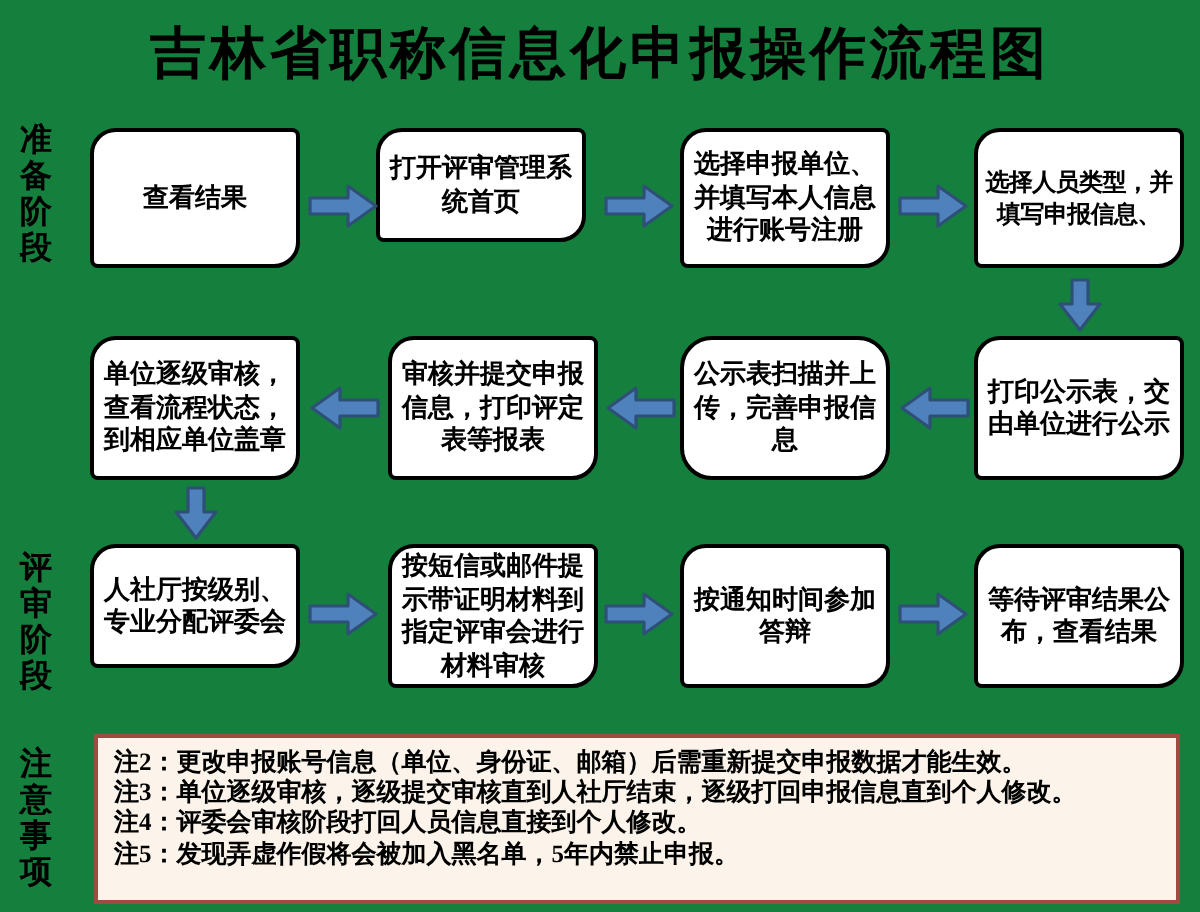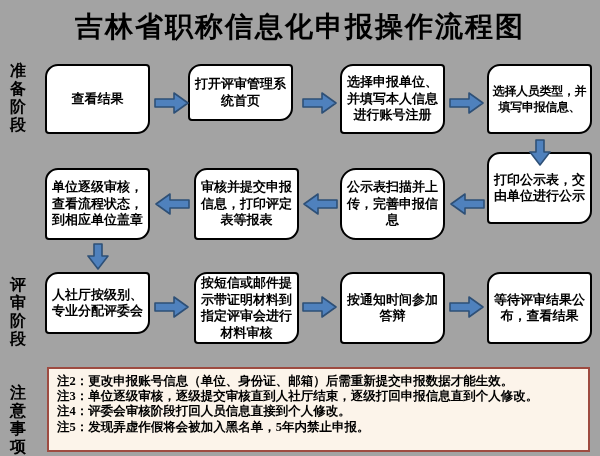--- a/index.html
+++ b/index.html
@@ -1,17 +1,17 @@
 <!DOCTYPE html>
 <html><head>
 <meta charset="utf-8">
 <style>
   html,body { margin:0; padding:0; background:#fff; }
   #canvas {
-    position:relative; width:600px; height:456px; background:#a3a3a3;
+    position:relative; width:600px; height:456px; background:#15803d;
     font-family:"Liberation Serif","DejaVu Serif",serif; color:#000;
     overflow:hidden;
   }
   .title {
     position:absolute; top:8px; left:0; width:600px; text-align:center;
     font-size:28px; font-weight:bold; letter-spacing:2px; margin:0;
   }
   .stage {
     position:absolute; left:8px; width:20px; font-size:16px; font-weight:bold;
     line-height:18px; text-align:center; word-break:break-all;
@@ -35,31 +35,31 @@
 </style>
 </head>
 <body>
 
 <div id="canvas">
 
   <h1 class="title">吉林省职称信息化申报操作流程图</h1>
 
   <div class="stage" style="top:62px;">准备阶段</div>
   <div class="stage" style="top:276px;">评审阶段</div>
-  <div class="stage" style="top:374px;margin-top:10px;">注意事项</div>
+  <div class="stage" style="top:374px;">注意事项</div>
 
   <div class="box" style="left:45px;  top:64px; height:70px;">查看结果</div>
   <div class="box" style="left:188px; top:64px; height:57px;">打开评审管理系统首页</div>
   <div class="box" style="left:340px; top:64px; height:70px;">选择申报单位、并填写本人信息进行账号注册</div>
   <div class="box s" style="left:487px; top:64px; height:70px;">选择人员类型，并填写申报信息、</div>
 
   <div class="box" style="left:45px;  top:168px; height:72px;">单位逐级审核，查看流程状态，到相应单位盖章</div>
   <div class="box" style="left:194px; top:168px; height:72px;">审核并提交申报信息，打印评定表等报表</div>
   <div class="box" style="left:340px; top:168px; height:72px;border-radius:16px;">公示表扫描并上传，完善申报信息</div>
-  <div class="box" style="left:487px; top:152px; height:72px;">打印公示表，交由单位进行公示</div>
+  <div class="box" style="left:487px; top:168px; height:72px;">打印公示表，交由单位进行公示</div>
 
   <div class="box" style="left:45px;  top:272px; height:62px;">人社厅按级别、专业分配评委会</div>
   <div class="box" style="left:194px; top:272px; height:72px;">按短信或邮件提示带证明材料到指定评审会进行材料审核</div>
   <div class="box" style="left:340px; top:272px; height:72px;">按通知时间参加答辩</div>
   <div class="box" style="left:487px; top:272px; height:72px;">等待评审结果公布，查看结果</div>
 
   <span class="arrow" style="left:154px; top:91px;">
     <svg width="36" height="24" viewBox="0 0 36 24">
         <polygon points="1,8 20,8 20,2 34,12 20,22 20,16 1,16" fill="#4F81BD" stroke="#2E5077" stroke-width="1.6" stroke-linejoin="round"></polygon>
       </svg>

